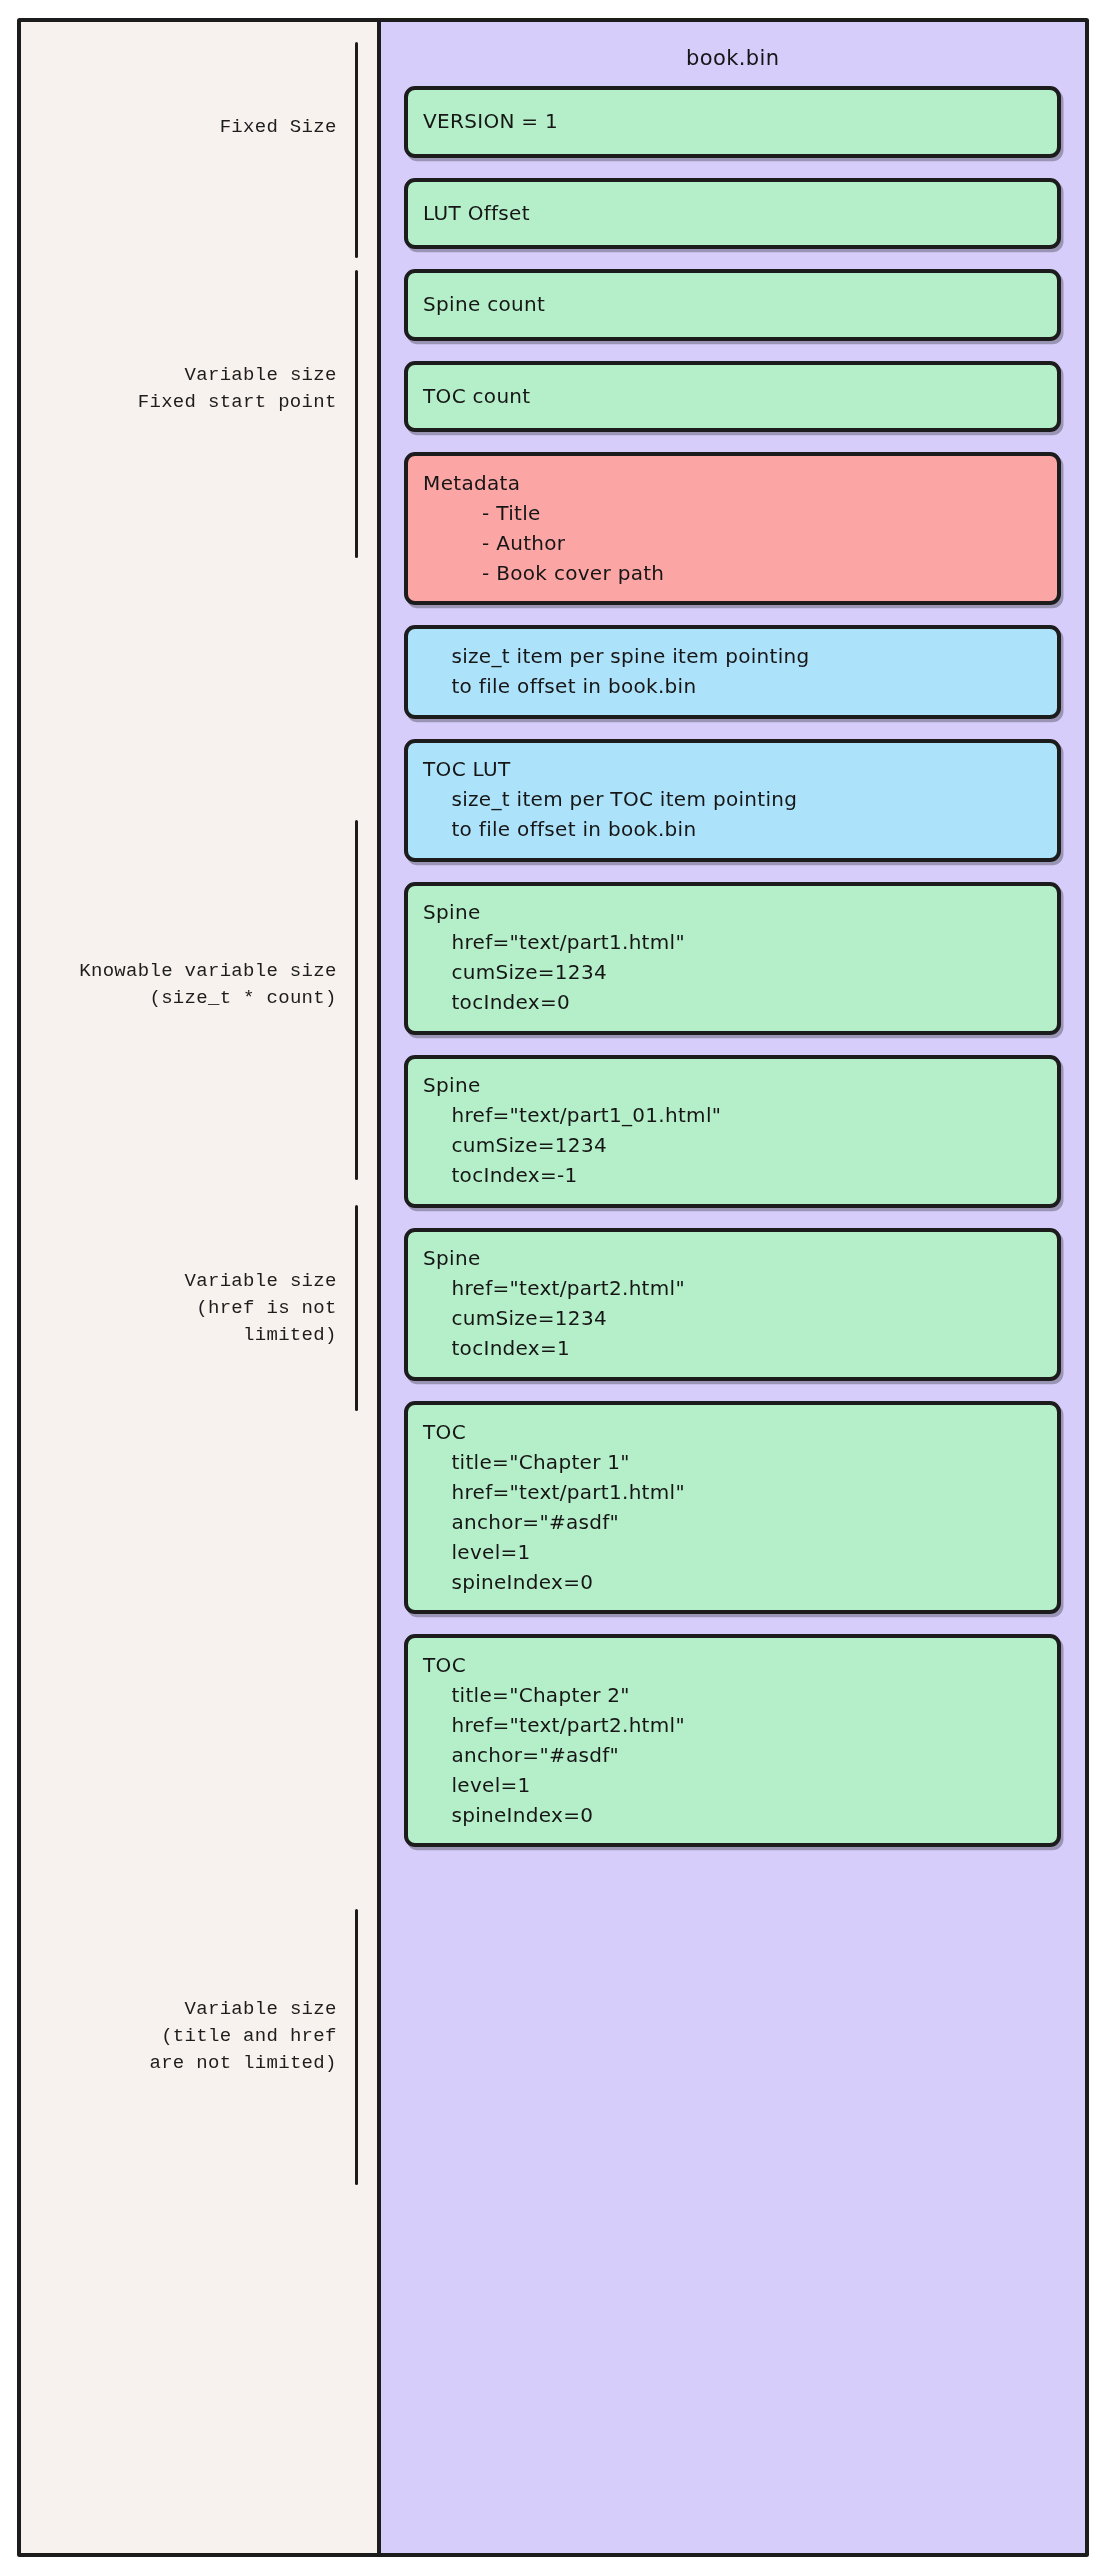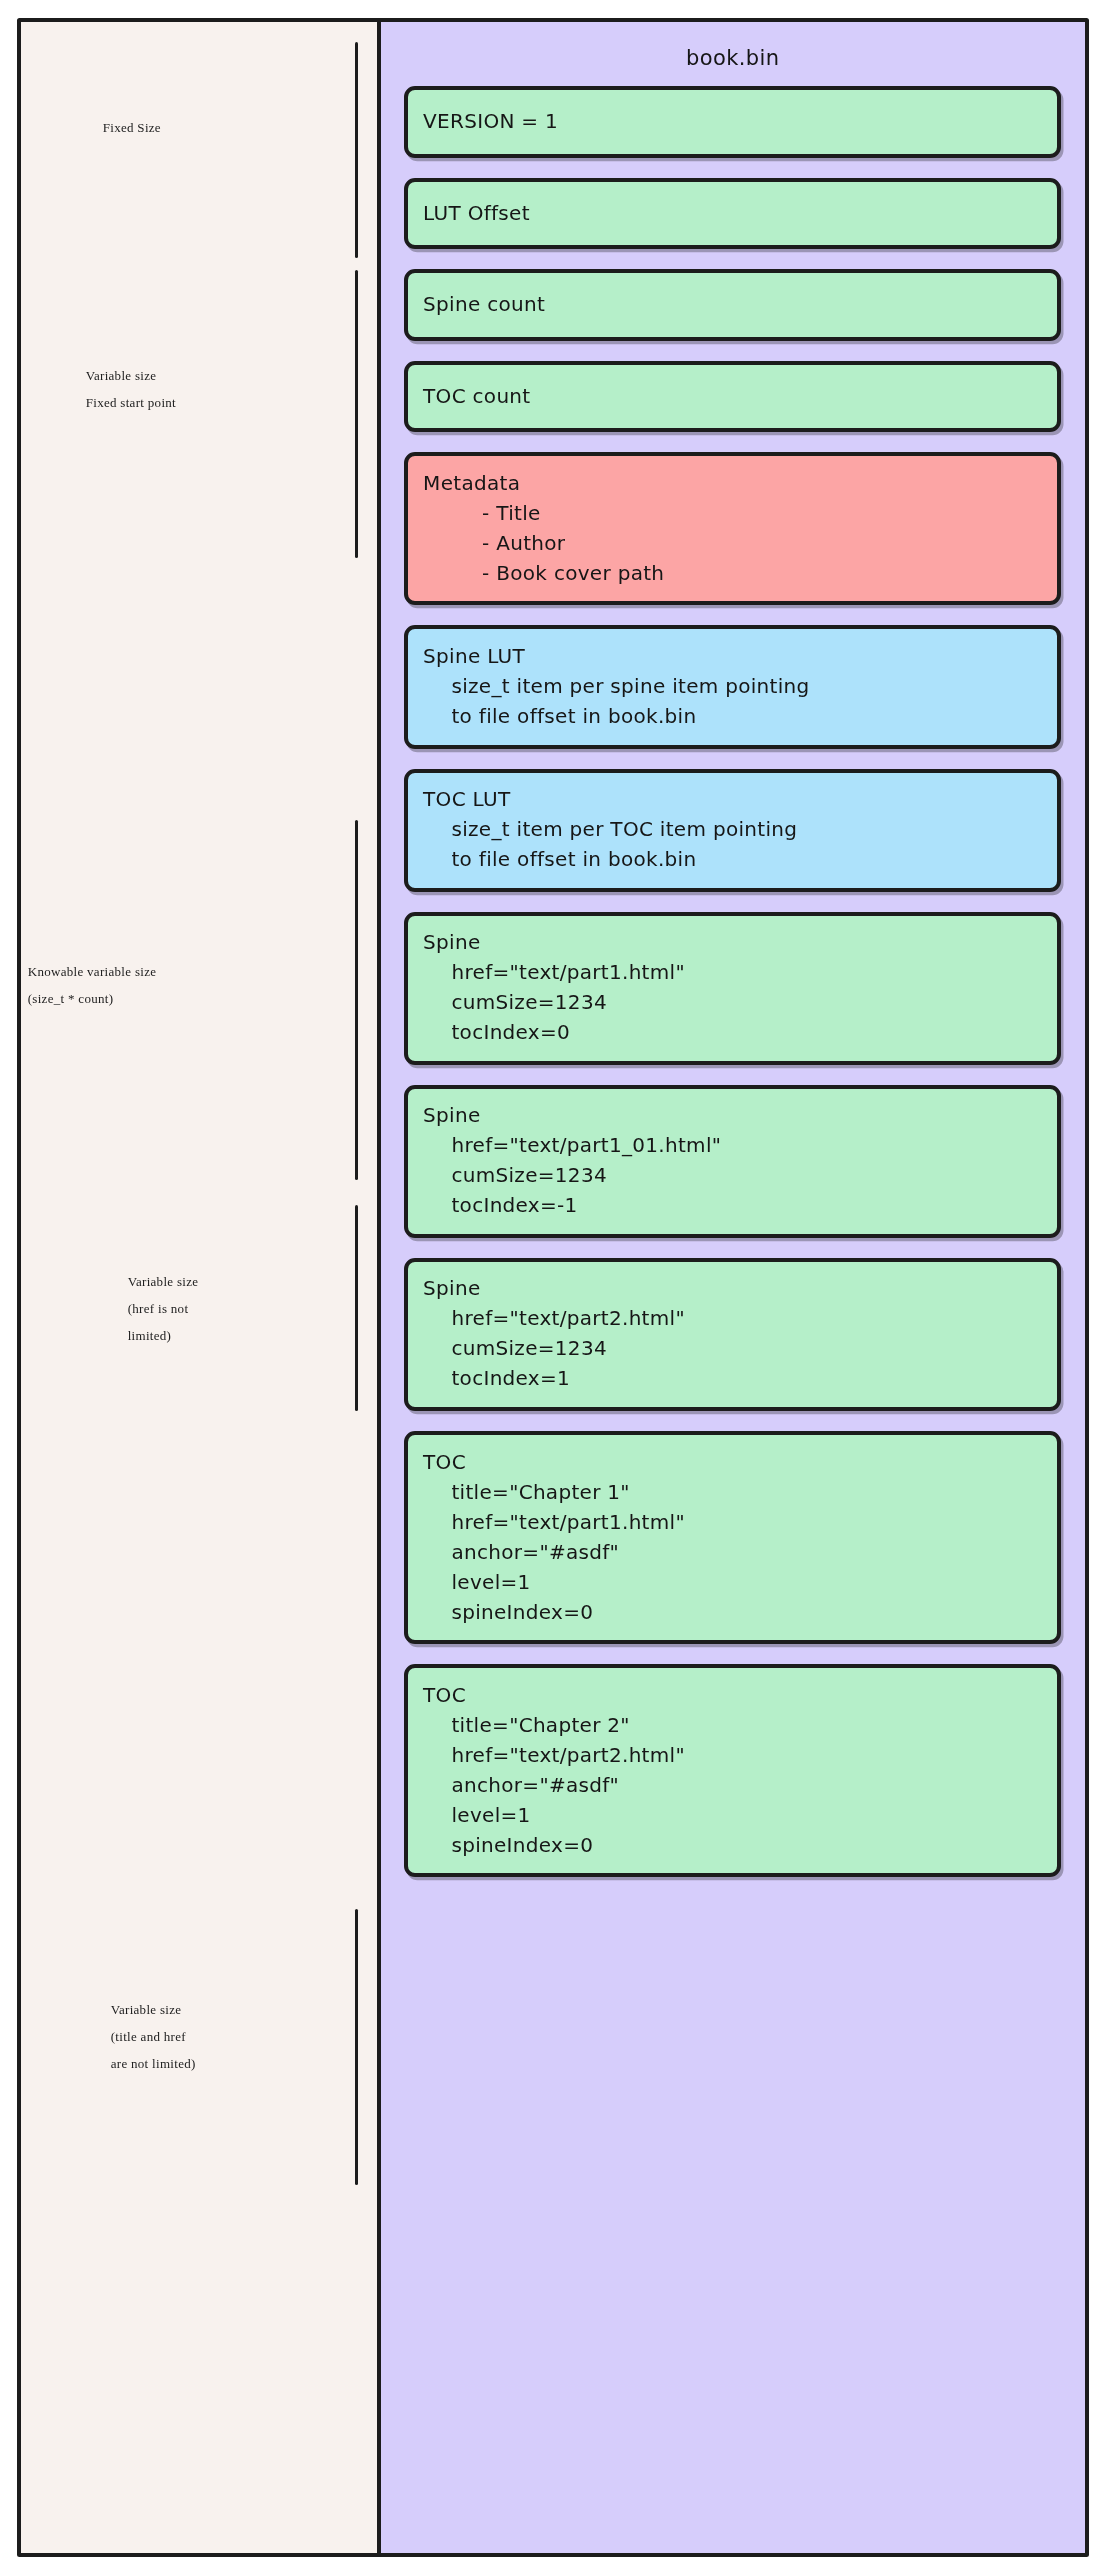--- a/index.html
+++ b/index.html
@@ -37,27 +37,27 @@
     position: relative;
     width: 360px;
     flex: 0 0 360px;
     background: #f8f2ee;
     border-right: 4.2px solid #1c1c1c;
   }
 
   .anno {
     position: absolute;
     right: 40px;
-    text-align: left;
+    text-align: right;
     color: #1d1d1d;
-    font-size: 13px;
+    font-size: 19px;
     line-height: 27px;
     letter-spacing: 0.3px;
     white-space: pre-line;
-    font-family: Liberation Serif, serif;
+    font-family: Liberation Mono, monospace;
   }
 
   .bracket {
     position: absolute;
     right: 18.4px;
     width: 3.3px;
     background: #1c1c1c;
     border-radius: 2.5px;
   }
 
@@ -171,21 +171,20 @@
       </div>
 
       <div class="block yellow">
         <div class="ttl">Metadata</div>
         <div class="sub2">- Title
 - Author
 - Book cover path</div>
       </div>
 
       <div class="block blue">
-        <div class="ttl">Spine LUT</div>
         <div class="sub">size_t item per spine item pointing
 to file offset in book.bin</div>
       </div>
 
       <div class="block blue">
         <div class="ttl">TOC LUT</div>
         <div class="sub">size_t item per TOC item pointing
 to file offset in book.bin</div>
       </div>
 

